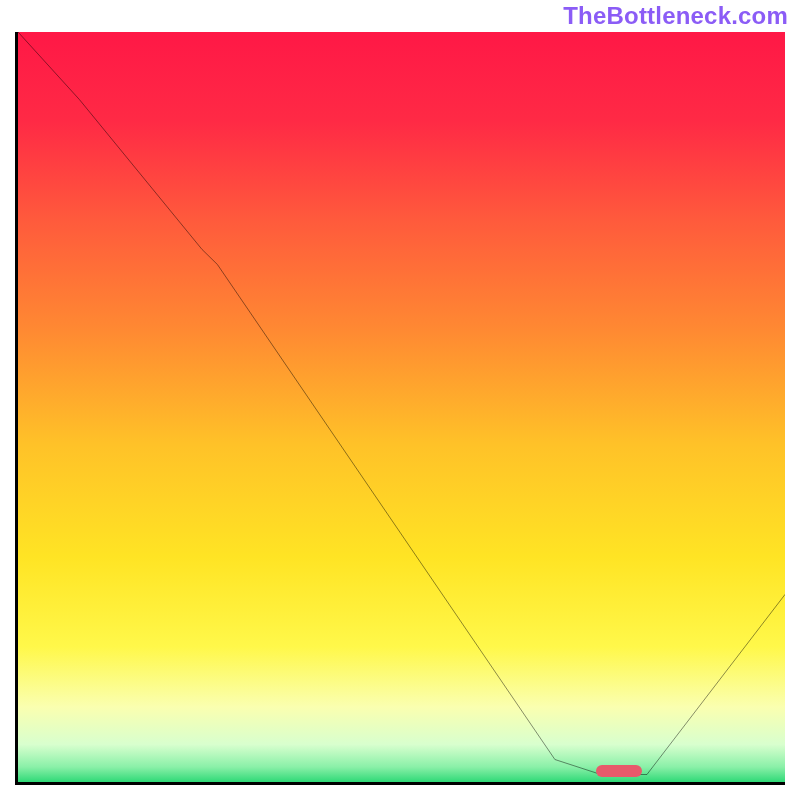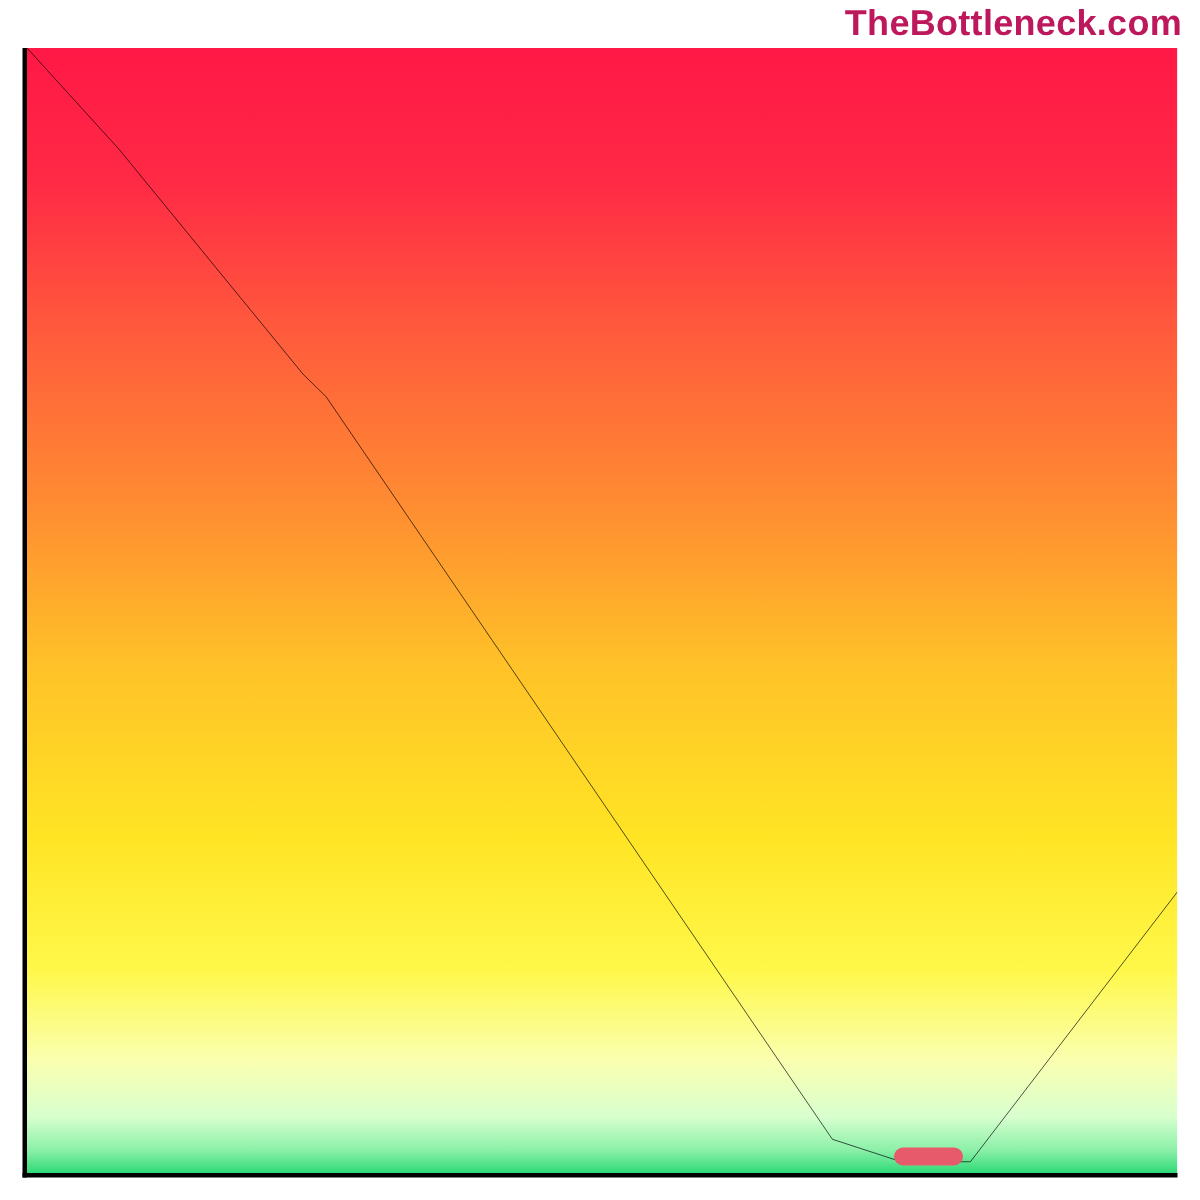--- a/index.html
+++ b/index.html
@@ -15,21 +15,21 @@
     position: relative;
     width: 800px;
     height: 800px;
   }
   .watermark {
     position: absolute;
     top: 2px;
     right: 12px;
     font-size: 24px;
     font-weight: 600;
-    color: #be185d;
+    color: #8b5cf6;
     letter-spacing: 0.2px;
     user-select: none;
   }
   .plot-frame {
     position: absolute;
     left: 15px;
     top: 32px;
     width: 770px;
     height: 753px;
     border-left: 3.5px solid #000;

